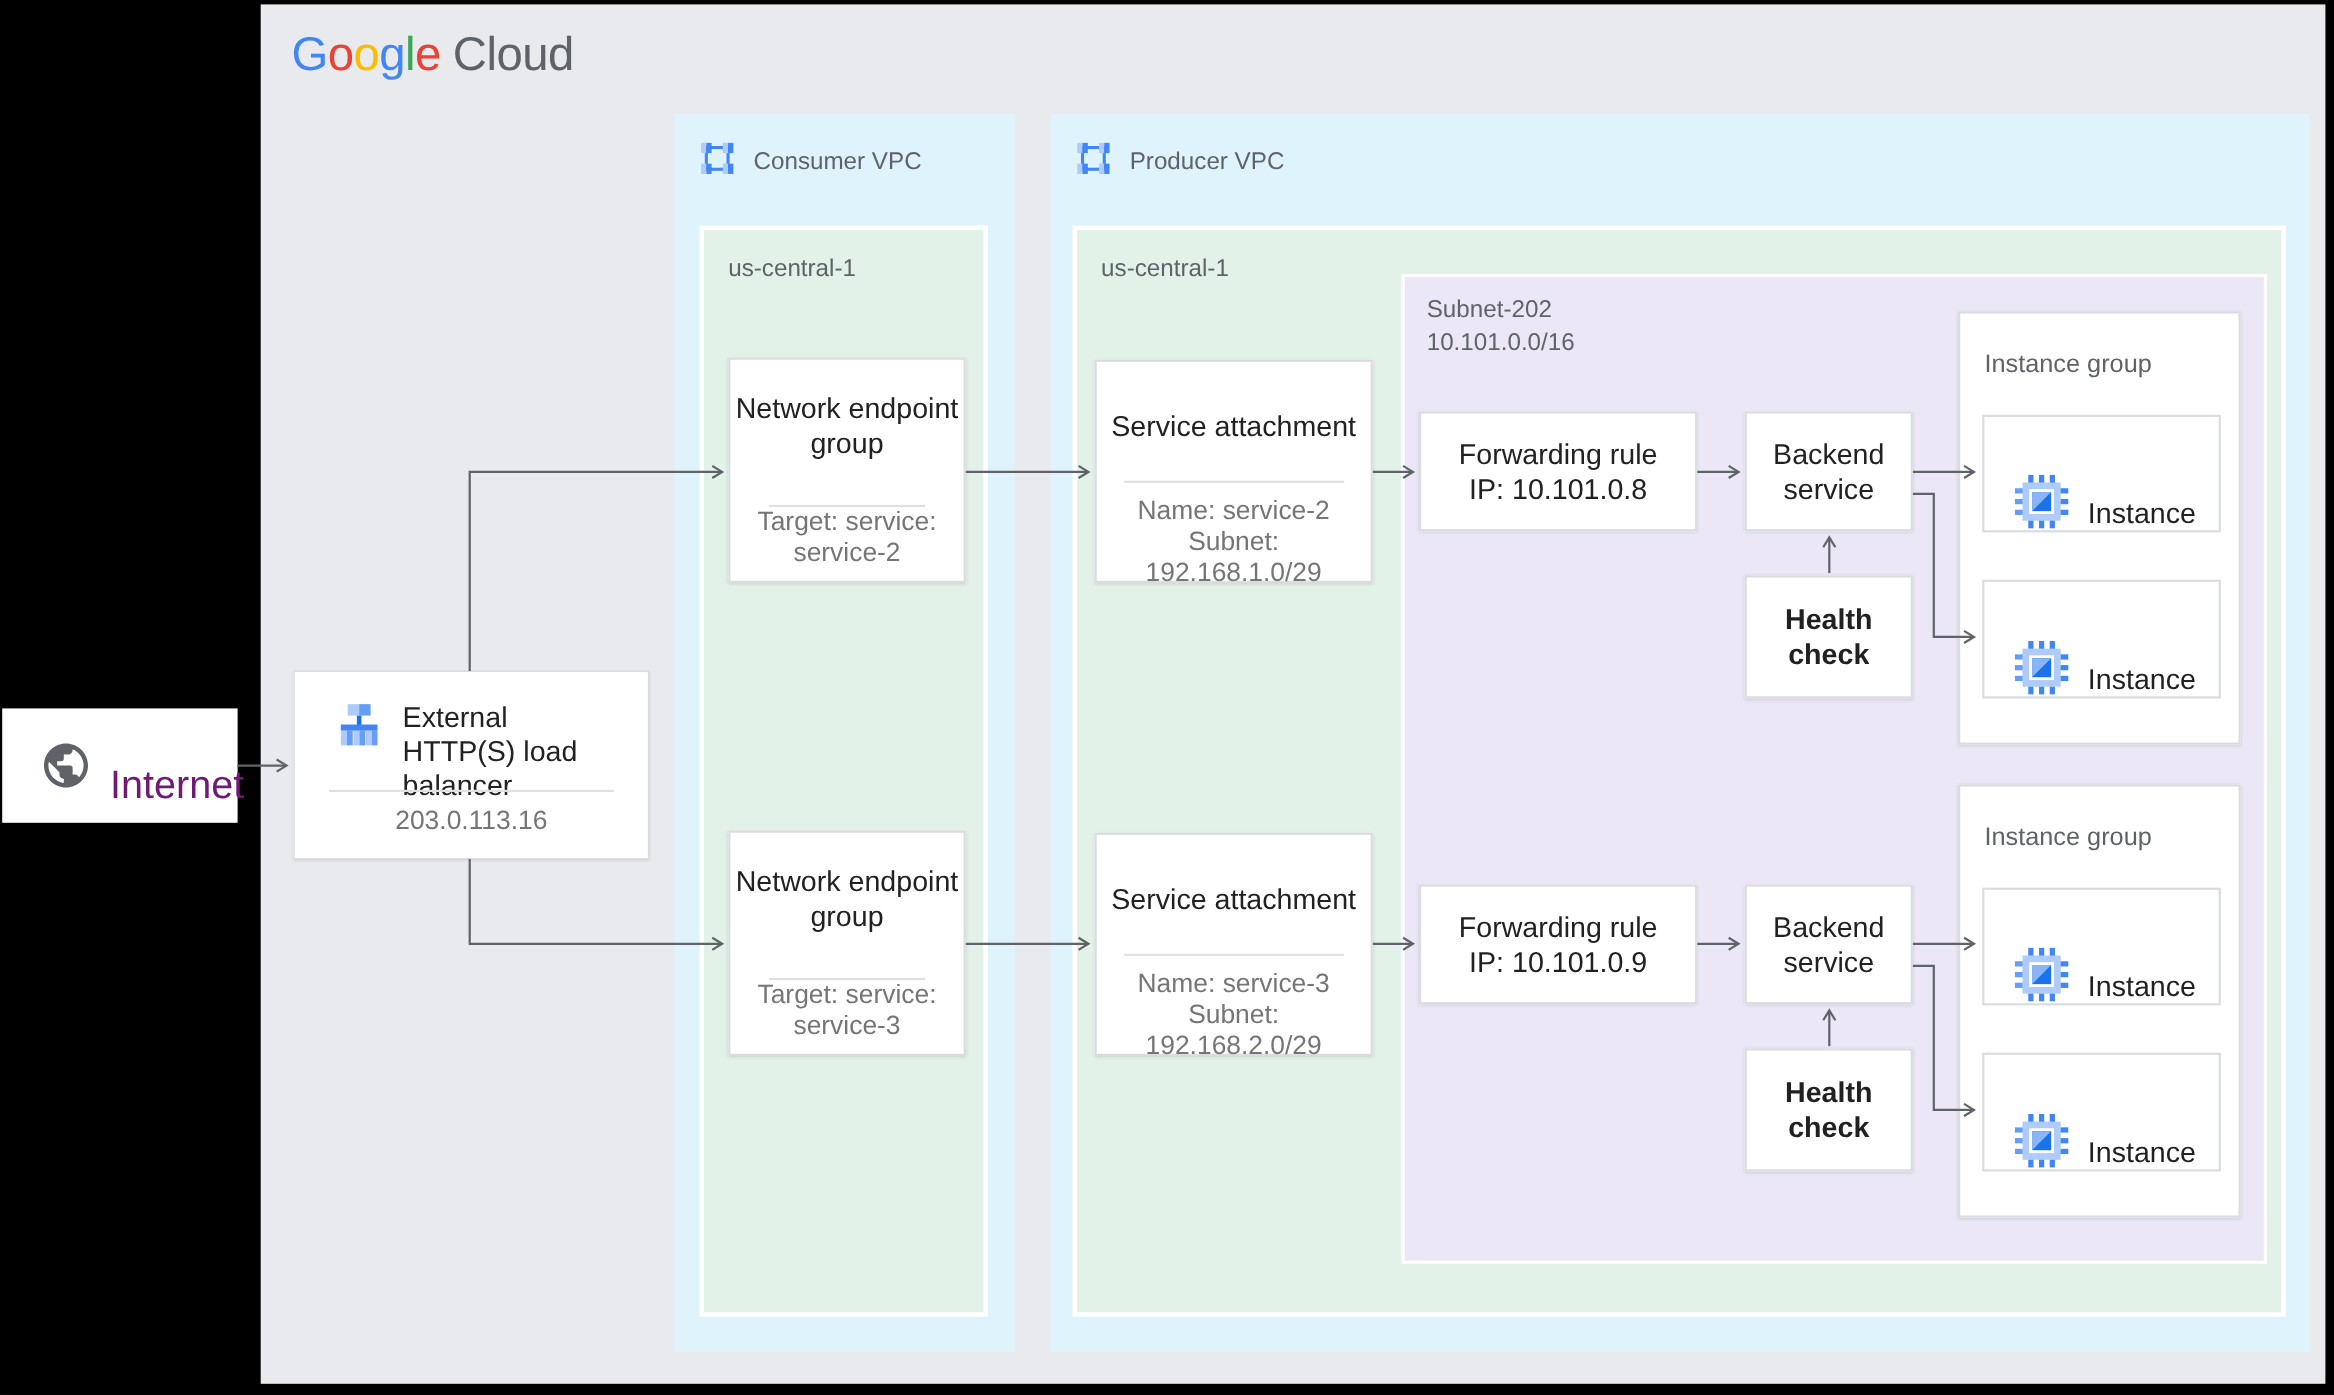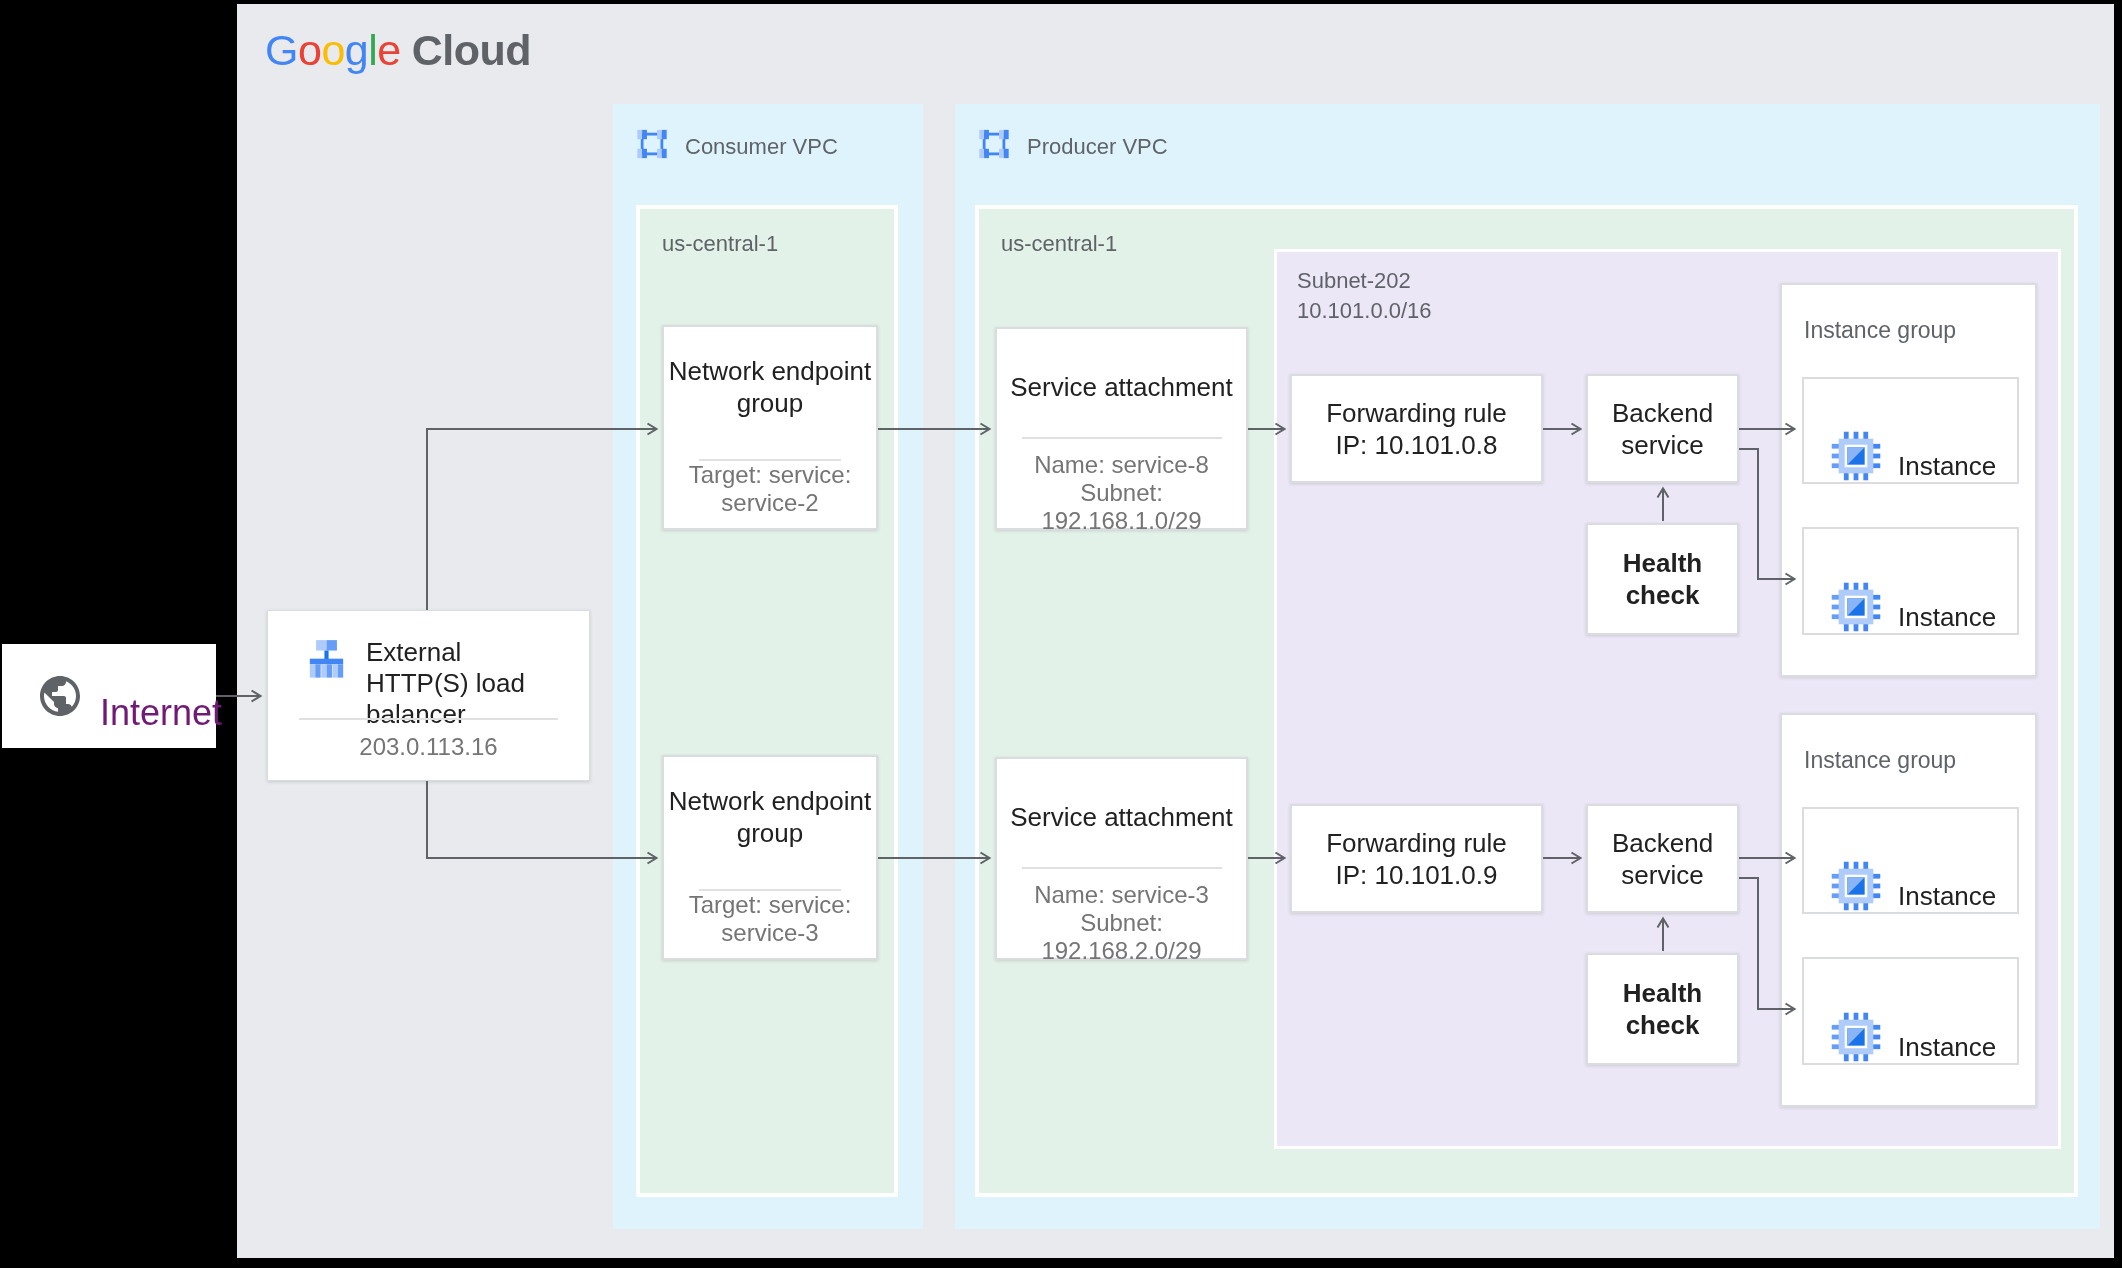--- a/index.html
+++ b/index.html
@@ -2,21 +2,21 @@
 <html><head>
 <meta charset="utf-8">
 <style>
   html,body{margin:0;padding:0;background:#000;}
   .screen{position:relative;width:2122px;height:1268px;background:#000;border-radius:14px;overflow:hidden;
           font-family:"Liberation Sans","DejaVu Sans",sans-serif;}
   .canvas{position:absolute;left:237px;top:4px;width:1877px;height:1254px;background:#E8EAED;}
 
   
   .logo{position:absolute;left:28px;top:22px;font-size:43px;font-weight:500;letter-spacing:-0.5px;white-space:nowrap;}
-  .logo .cloud{color:#5F6368;margin-left:11px;font-weight:700;}
+  .logo .cloud{color:#5F6368;margin-left:11px;font-weight:400;}
 
   
   .vpc{position:absolute;top:100px;height:1125px;background:#DFF3FD;}
   .vpc.consumer{left:376px;width:310px;}
   .vpc.producer{left:718px;width:1145px;}
   .vpc-header{position:absolute;left:22px;top:24px;display:flex;align-items:flex-end;gap:16px;}
   .vpc-label{font-size:22px;color:#5F6368;}
   .region{position:absolute;top:101px;height:992px;background:#E3F2E9;border:4px solid #fff;box-sizing:border-box;}
   .vpc.consumer .region{left:23px;width:262px;}
   .vpc.producer .region{left:20px;width:1103px;}
@@ -143,21 +143,21 @@
       <div class="divider"></div>
       <div class="sub">
         <div>Target: service:</div>
         <div>service-2</div>
       </div>
     </div>
     <div class="node sa" id="sa-1">
       <div class="title">Service attachment</div>
       <div class="divider"></div>
       <div class="sub">
-        <div>Name: service-8</div>
+        <div>Name: service-2</div>
         <div>Subnet:</div>
         <div>192.168.1.0/29</div>
       </div>
     </div>
     <div class="node fr centered2" id="fr-1">
       <div class="title">Forwarding rule</div>
       <div class="title">IP: 10.101.0.8</div>
     </div>
     <div class="node bs centered2" id="bs-1">
       <div class="title">Backend service</div>

